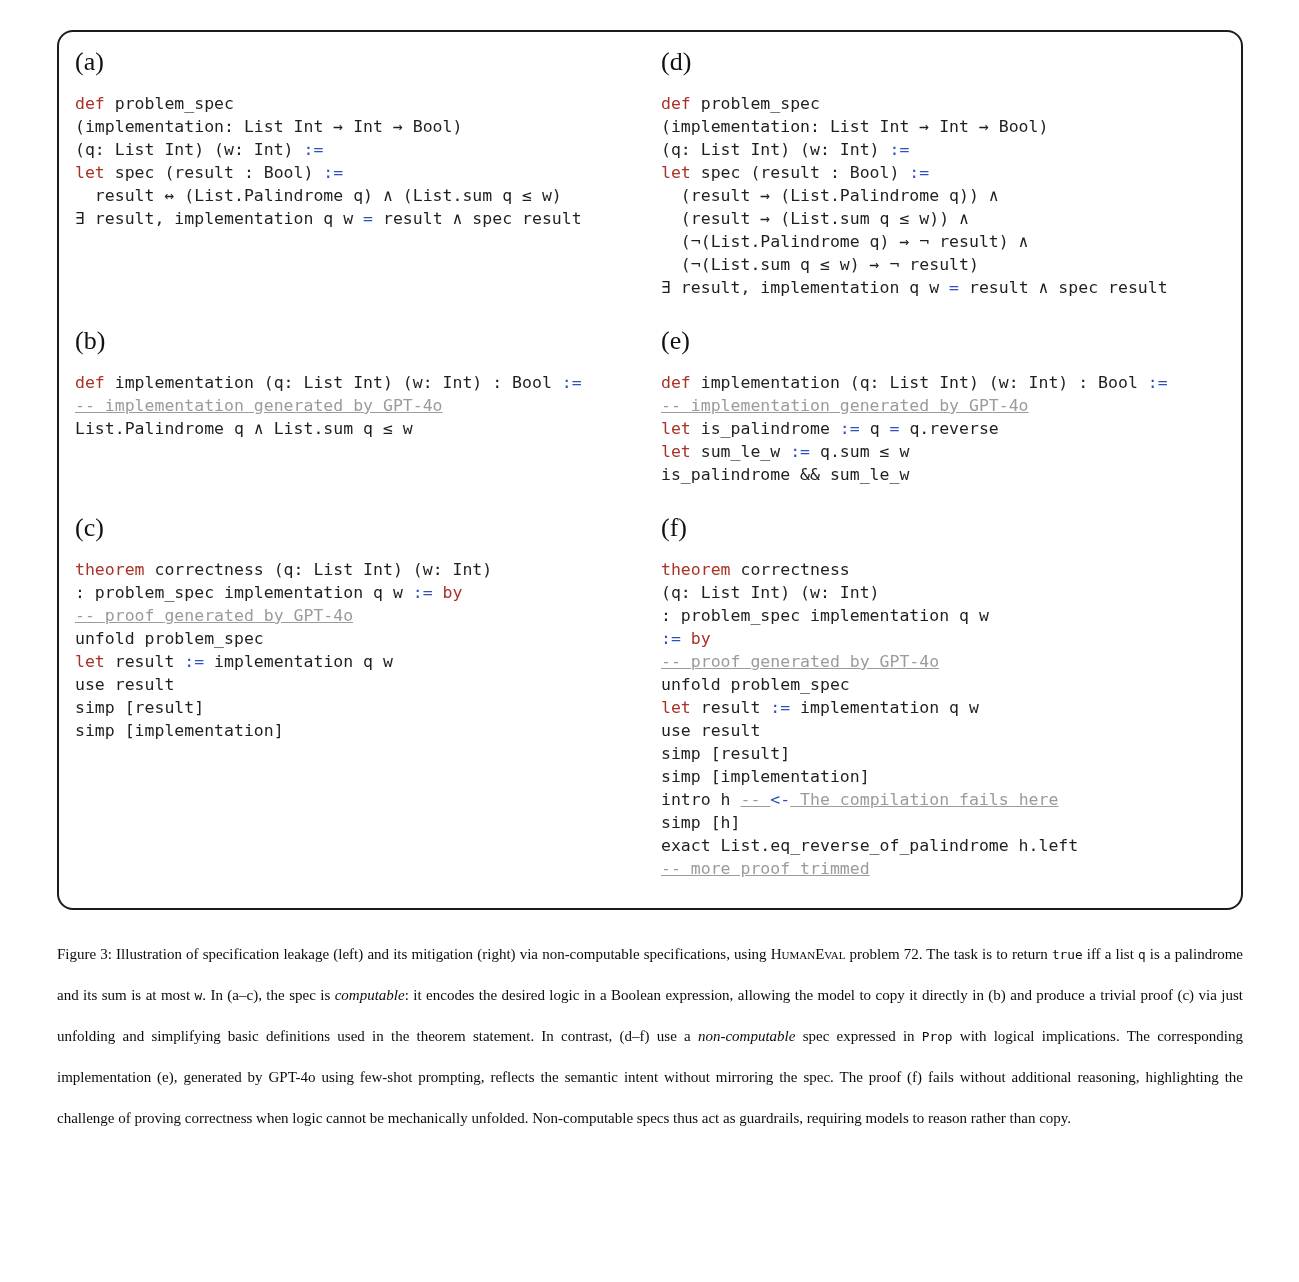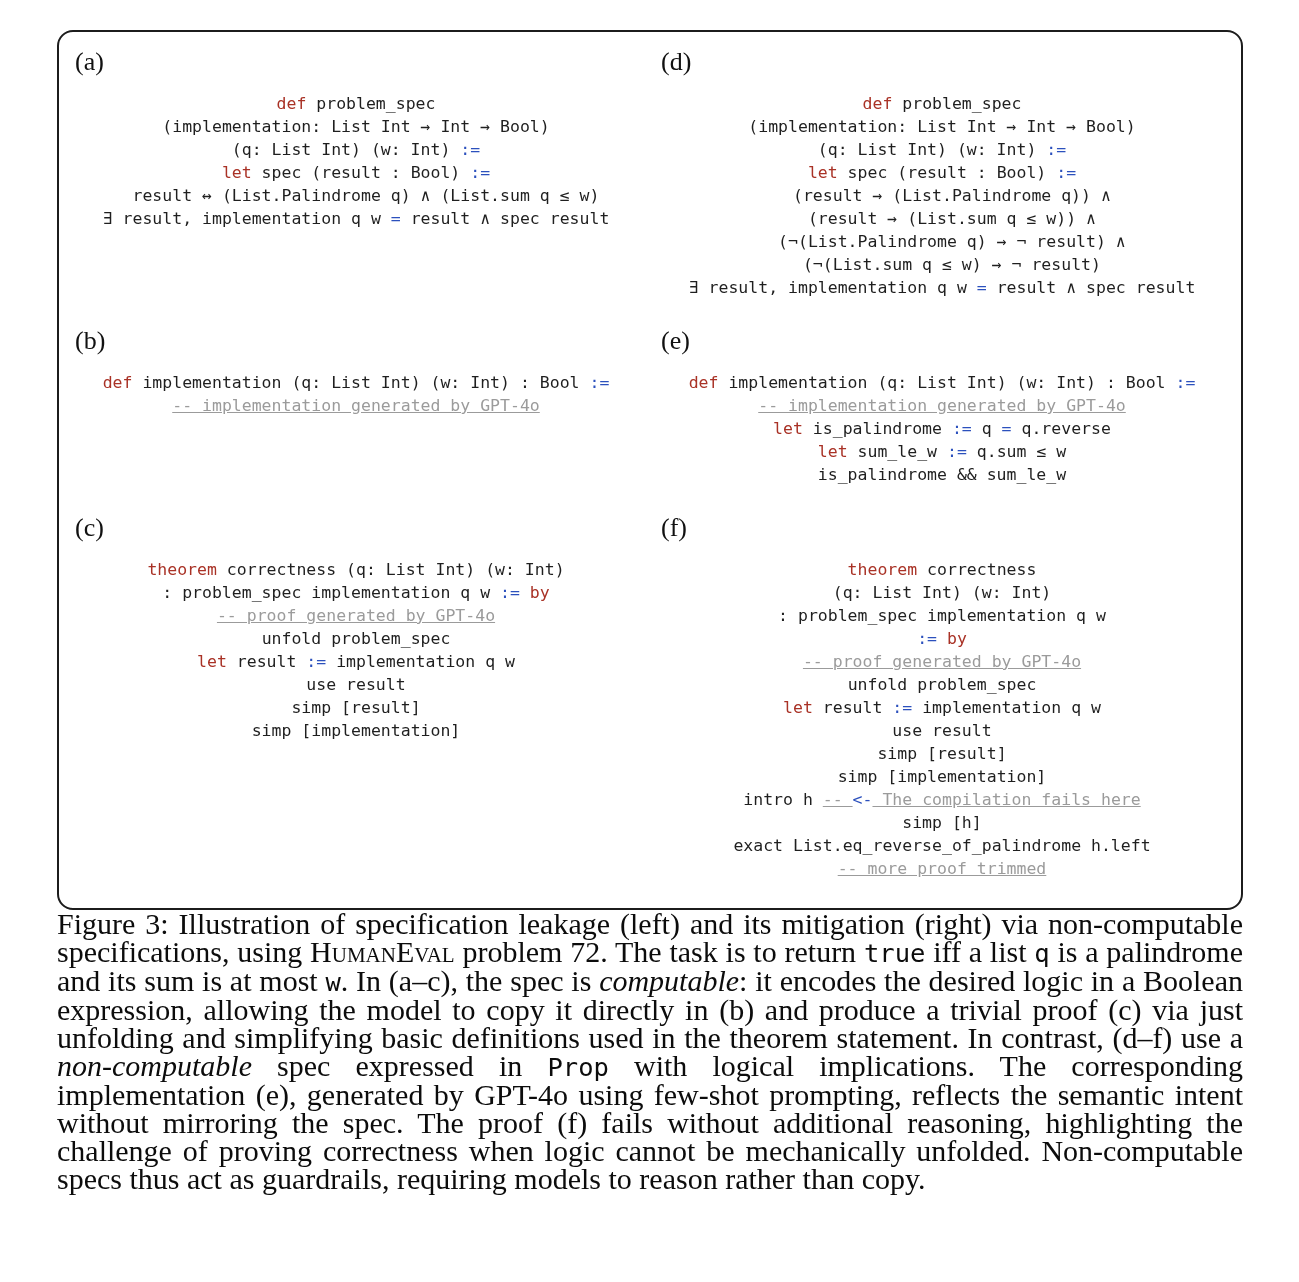--- a/index.html
+++ b/index.html
@@ -28,28 +28,29 @@
     color: #111;
     margin-bottom: 14px;
   }
   .code {
     font-family: "DejaVu Sans Mono", monospace;
     font-size: 16.5px;
     line-height: 23px;
     color: var(--plain);
     white-space: pre;
   }
-  .code-line { min-height: 23px; text-align: center; }
+  .code-line { min-height: 23px; }
   .tok-k { color: var(--kw); }
   .tok-o { color: var(--op); }
   .tok-c { color: var(--cm); text-decoration: underline; }
   .tok-p { color: var(--plain); }
   .caption {
-    font-size: 30px;
-    line-height: 28px;
+    margin-top: 24px;
+    font-size: 15px;
+    line-height: 41px;
     text-align: justify;
     color: #0c0c0c;
   }
   .seg-mono {
     font-family: "DejaVu Sans Mono", monospace;
     font-size: 0.85em;
   }
   .seg-italic { font-style: italic; }
   .seg-smallcaps { font-variant: small-caps; }
 </style>
@@ -62,21 +63,21 @@
         <div class="panel">
           <div class="panel-label">(a)</div>
           <div class="code"><div class="code-line"><span class="tok-k">def</span><span class="tok-p"> problem_spec</span></div><div class="code-line"><span class="tok-p">(implementation: List Int → Int → Bool)</span></div><div class="code-line"><span class="tok-p">(q: List Int) (w: Int) </span><span class="tok-o">:=</span></div><div class="code-line"><span class="tok-k">let</span><span class="tok-p"> spec (result : Bool) </span><span class="tok-o">:=</span></div><div class="code-line"><span class="tok-p">  result ↔ (List.Palindrome q) ∧ (List.sum q ≤ w)</span></div><div class="code-line"><span class="tok-p">∃ result, implementation q w </span><span class="tok-o">=</span><span class="tok-p"> result ∧ spec result</span></div></div>
         </div>
         <div class="panel">
           <div class="panel-label">(d)</div>
           <div class="code"><div class="code-line"><span class="tok-k">def</span><span class="tok-p"> problem_spec</span></div><div class="code-line"><span class="tok-p">(implementation: List Int → Int → Bool)</span></div><div class="code-line"><span class="tok-p">(q: List Int) (w: Int) </span><span class="tok-o">:=</span></div><div class="code-line"><span class="tok-k">let</span><span class="tok-p"> spec (result : Bool) </span><span class="tok-o">:=</span></div><div class="code-line"><span class="tok-p">  (result → (List.Palindrome q)) ∧</span></div><div class="code-line"><span class="tok-p">  (result → (List.sum q ≤ w)) ∧</span></div><div class="code-line"><span class="tok-p">  (¬(List.Palindrome q) → ¬ result) ∧</span></div><div class="code-line"><span class="tok-p">  (¬(List.sum q ≤ w) → ¬ result)</span></div><div class="code-line"><span class="tok-p">∃ result, implementation q w </span><span class="tok-o">=</span><span class="tok-p"> result ∧ spec result</span></div></div>
         </div>
         <div class="panel">
           <div class="panel-label">(b)</div>
-          <div class="code"><div class="code-line"><span class="tok-k">def</span><span class="tok-p"> implementation (q: List Int) (w: Int) : Bool </span><span class="tok-o">:=</span></div><div class="code-line"><span class="tok-c">-- implementation generated by GPT-4o</span></div></div>
+          <div class="code"><div class="code-line"><span class="tok-k">def</span><span class="tok-p"> implementation (q: List Int) (w: Int) : Bool </span><span class="tok-o">:=</span></div><div class="code-line"><span class="tok-c">-- implementation generated by GPT-4o</span></div><div class="code-line"><span class="tok-p">List.Palindrome q ∧ List.sum q ≤ w</span></div></div>
         </div>
         <div class="panel">
           <div class="panel-label">(e)</div>
           <div class="code"><div class="code-line"><span class="tok-k">def</span><span class="tok-p"> implementation (q: List Int) (w: Int) : Bool </span><span class="tok-o">:=</span></div><div class="code-line"><span class="tok-c">-- implementation generated by GPT-4o</span></div><div class="code-line"><span class="tok-k">let</span><span class="tok-p"> is_palindrome </span><span class="tok-o">:=</span><span class="tok-p"> q </span><span class="tok-o">=</span><span class="tok-p"> q.reverse</span></div><div class="code-line"><span class="tok-k">let</span><span class="tok-p"> sum_le_w </span><span class="tok-o">:=</span><span class="tok-p"> q.sum ≤ w</span></div><div class="code-line"><span class="tok-p">is_palindrome &amp;&amp; sum_le_w</span></div></div>
         </div>
         <div class="panel">
           <div class="panel-label">(c)</div>
           <div class="code"><div class="code-line"><span class="tok-k">theorem</span><span class="tok-p"> correctness (q: List Int) (w: Int)</span></div><div class="code-line"><span class="tok-p">: problem_spec implementation q w </span><span class="tok-o">:=</span><span class="tok-p"> </span><span class="tok-k">by</span></div><div class="code-line"><span class="tok-c">-- proof generated by GPT-4o</span></div><div class="code-line"><span class="tok-p">unfold problem_spec</span></div><div class="code-line"><span class="tok-k">let</span><span class="tok-p"> result </span><span class="tok-o">:=</span><span class="tok-p"> implementation q w</span></div><div class="code-line"><span class="tok-p">use result</span></div><div class="code-line"><span class="tok-p">simp [result]</span></div><div class="code-line"><span class="tok-p">simp [implementation]</span></div></div>
         </div>
         <div class="panel">

